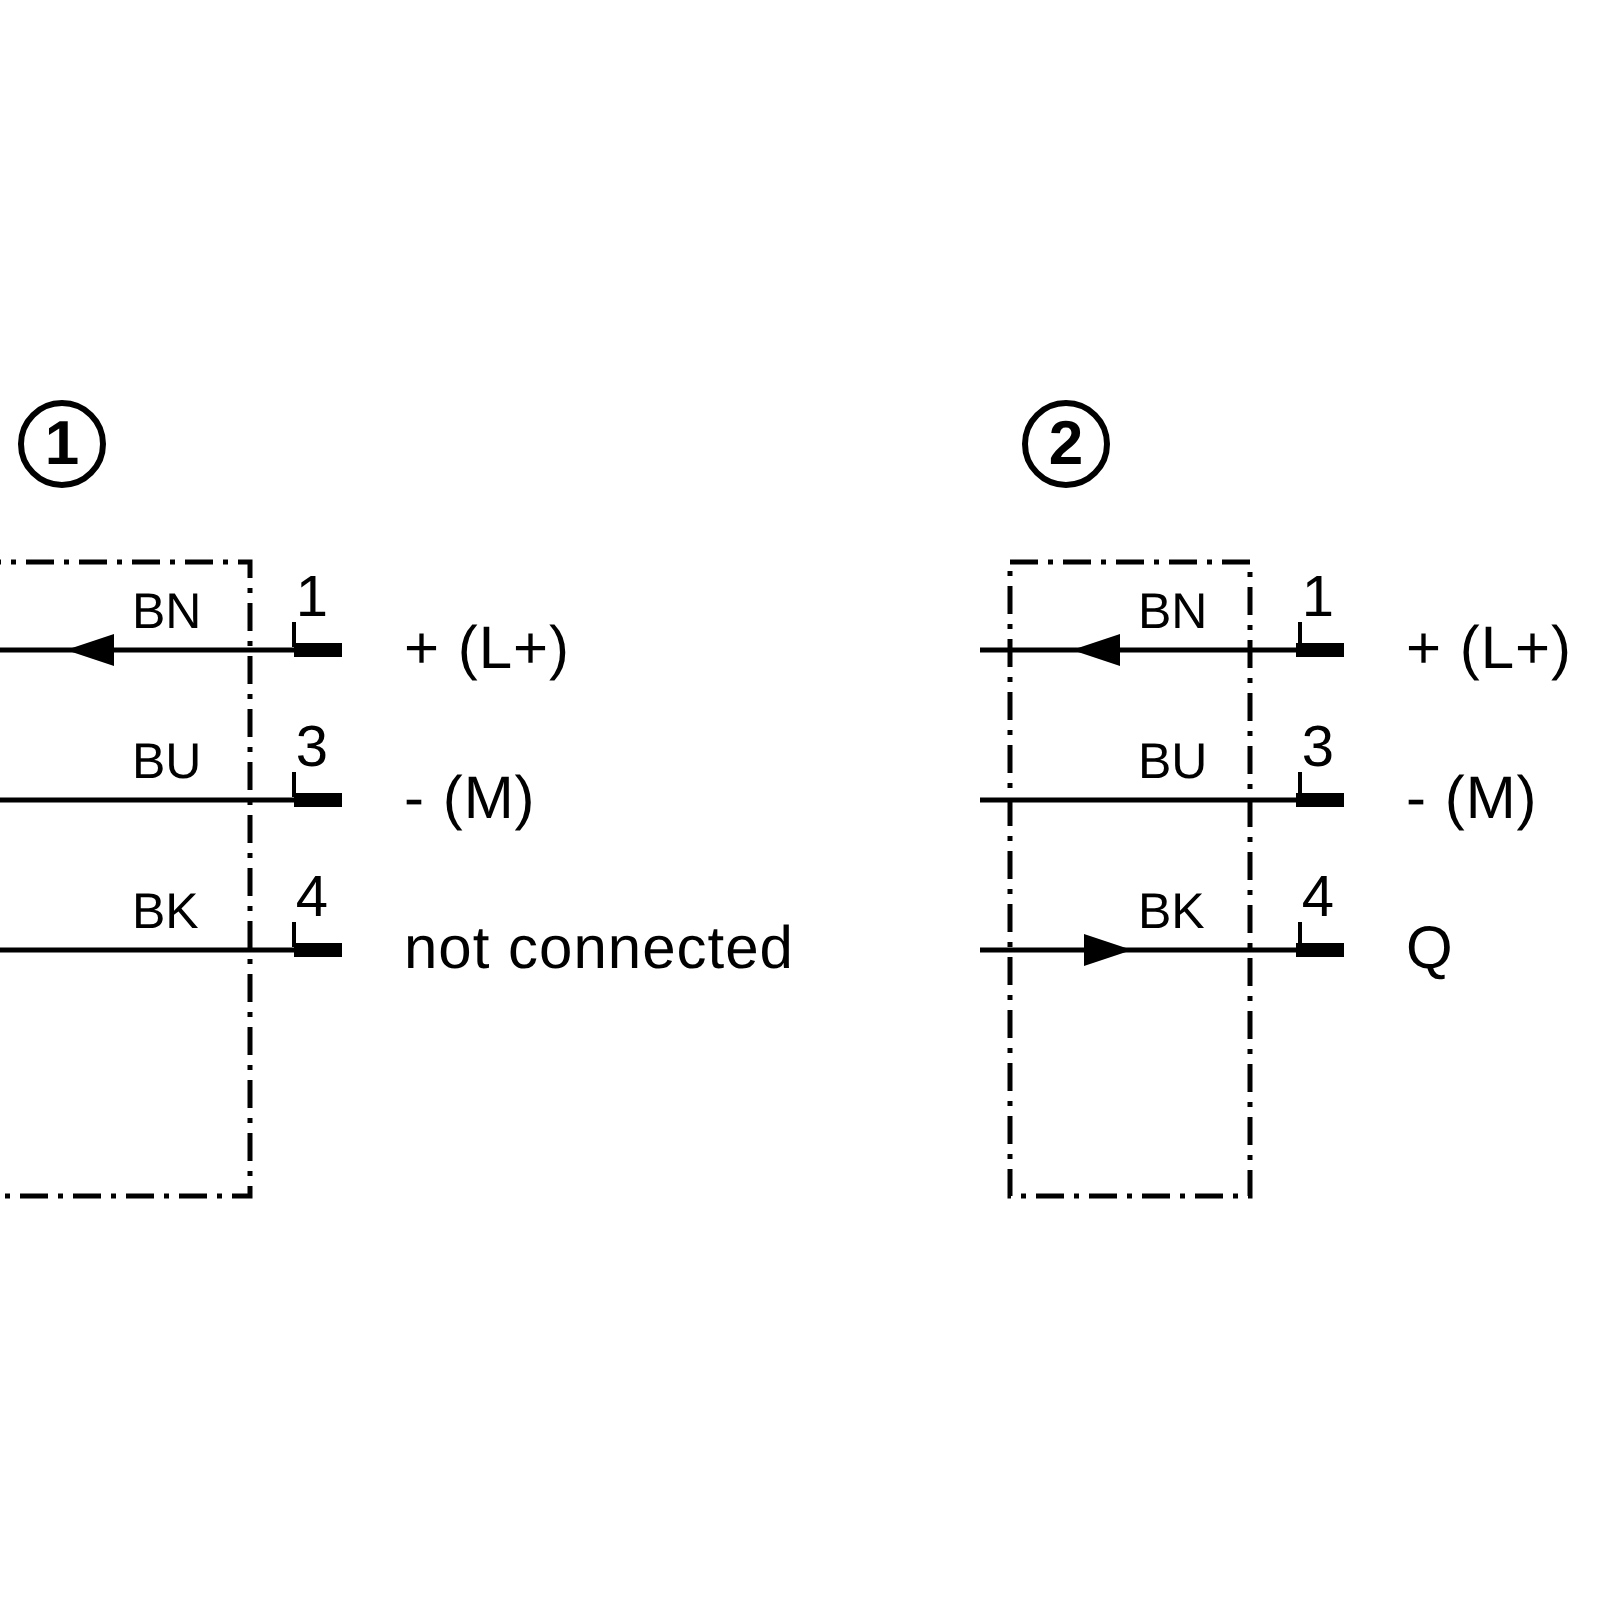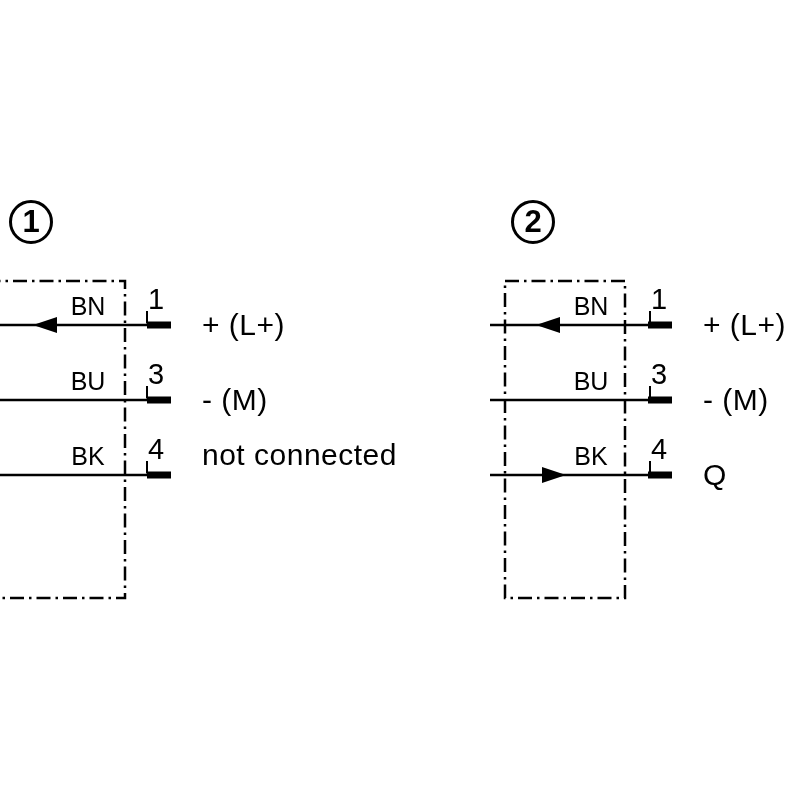--- a/index.html
+++ b/index.html
@@ -22,21 +22,20 @@
   }
   .label {
     position: absolute;
     white-space: nowrap;
     line-height: 1.1;
     color: #000;
   }
   .color-label {
     font-size: 25px;
     width: 44px;
-    text-align: center;
   }
   .pin-label {
     font-size: 29px;
     width: 30px;
     text-align: center;
   }
   .signal-label {
     font-size: 30px;
     letter-spacing: 0.5px;
   }
@@ -98,21 +97,21 @@
   <div class="label color-label" style="left:66px; top:293px;">BN</div>
   <div class="label pin-label" style="left:141px; top:284px;">1</div>
   <div class="label signal-label" style="left:202px; top:308px;">+ (L+)</div>
 
   <div class="label color-label" style="left:66px; top:368px;">BU</div>
   <div class="label pin-label" style="left:141px; top:359px;">3</div>
   <div class="label signal-label" style="left:202px; top:383px;">- (M)</div>
 
   <div class="label color-label" style="left:66px; top:443px;">BK</div>
   <div class="label pin-label" style="left:141px; top:434px;">4</div>
-  <div class="label signal-label" style="left:202px; top:438px;">not connected</div>
+  <div class="label signal-label" style="left:202px; top:458px;">not connected</div>
 
   <div class="badge" style="left:511px; top:200px;">2</div>
 
   <div class="label color-label" style="left:569px; top:293px;">BN</div>
   <div class="label pin-label" style="left:644px; top:284px;">1</div>
   <div class="label signal-label" style="left:703px; top:308px;">+ (L+)</div>
 
   <div class="label color-label" style="left:569px; top:368px;">BU</div>
   <div class="label pin-label" style="left:644px; top:359px;">3</div>
   <div class="label signal-label" style="left:703px; top:383px;">- (M)</div>

